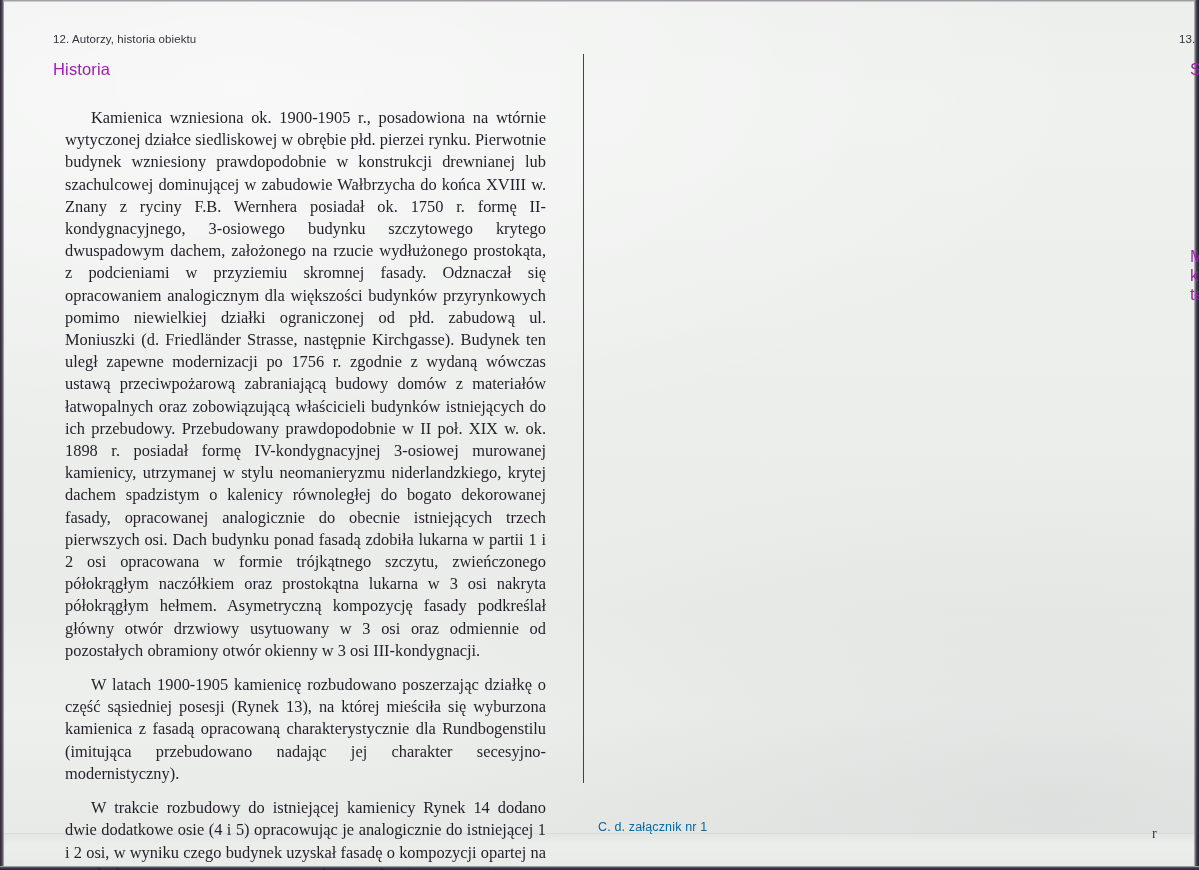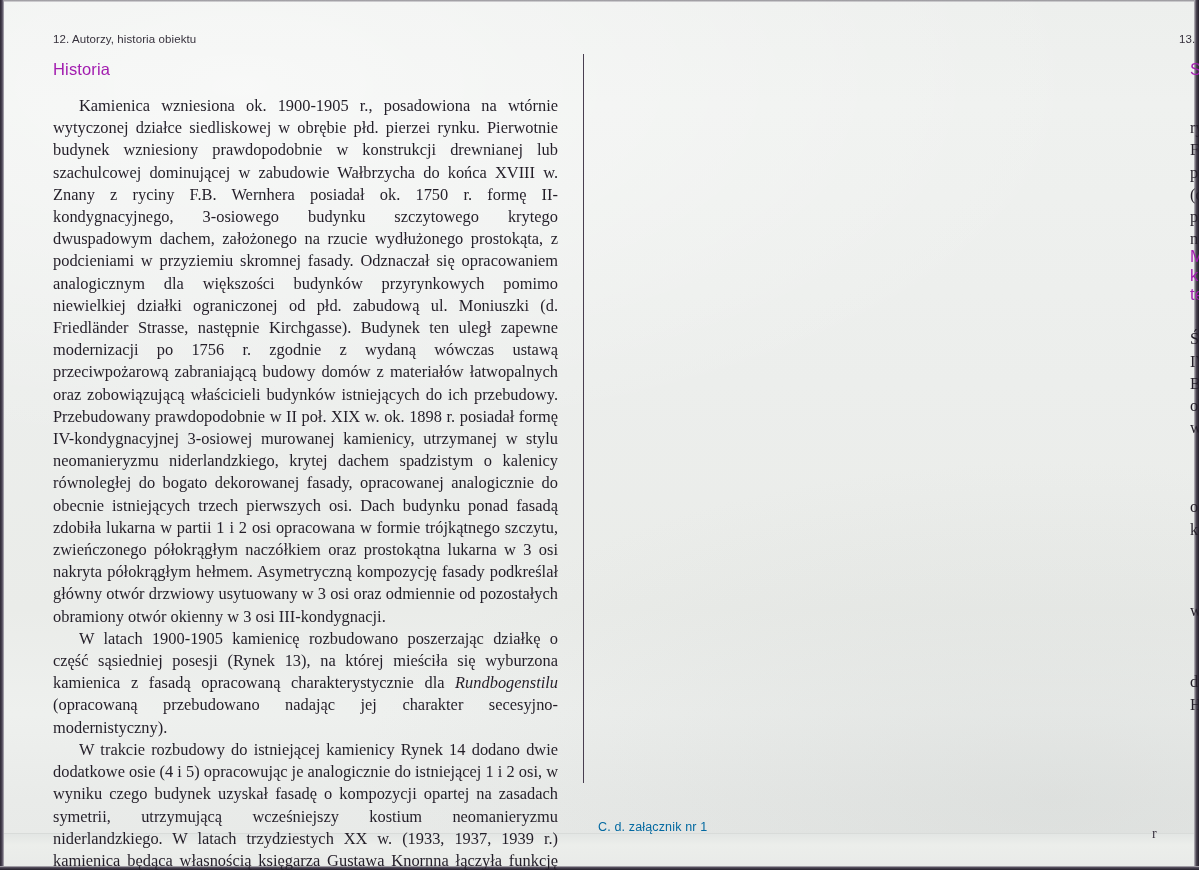--- a/index.html
+++ b/index.html
@@ -125,36 +125,36 @@
   .body-block {
     position: absolute;
     font-size: 16.4px;
     line-height: 22.2px;
     text-align: justify;
     text-justify: inter-word;
     color: #231e28;
     hyphens: manual;
   }
   .body-block p {
-    margin: 0;
+    margin: 12px;
     text-indent: 26px;
   }
 
   
   .sub-head {
     font-family: "Liberation Serif", "DejaVu Serif", serif;
     font-size: 16.2px;
     letter-spacing: 3.1px;
     color: #231e28;
     margin: 0 0 1px 0;
     text-indent: 0;
     text-align: left;
   }
 
-  .italic { font-style: italic; }
+  .italic { }
 
   .footer-note {
     position: absolute;
     left: 598px;
     top: 820px;
     font-family: "Liberation Sans", "DejaVu Sans", sans-serif;
     font-size: 12.5px;
     color: #0369a1;
     letter-spacing: .15px;
   }
@@ -202,21 +202,21 @@
     <div class="col col-left">
 
       <div class="field-label left-label">12. Autorzy, historia obiektu</div>
 
       <h2 id="left-heading" class="section-head">Historia</h2>
 
       <div id="left-body" class="body-block">
 
         <p>Kamienica wzniesiona ok. 1900-1905 r., posadowiona na wtórnie wytyczonej działce siedliskowej w obrębie płd. pierzei rynku. Pierwotnie budynek wzniesiony prawdopodobnie w konstrukcji drewnianej lub szachulcowej dominującej w zabudowie Wałbrzycha do końca XVIII w. Znany z ryciny F.B. Wernhera posiadał ok. 1750 r. formę II-kondygnacyjnego, 3-osiowego budynku szczytowego krytego dwuspadowym dachem, założonego na rzucie wydłużonego prostokąta, z podcieniami w przyziemiu skromnej fasady. Odznaczał się opracowaniem analogicznym dla większości budynków przyrynkowych pomimo niewielkiej działki ograniczonej od płd. zabudową ul. Moniuszki (d. Friedländer Strasse, następnie Kirchgasse). Budynek ten uległ zapewne modernizacji po 1756 r. zgodnie z wydaną wówczas ustawą przeciwpożarową zabraniającą budowy domów z materiałów łatwopalnych oraz zobowiązującą właścicieli budynków istniejących do ich przebudowy. Przebudowany prawdopodobnie w II poł. XIX w. ok. 1898 r. posiadał formę IV-kondygnacyjnej 3-osiowej murowanej kamienicy, utrzymanej w stylu neomanieryzmu niderlandzkiego, krytej dachem spadzistym o kalenicy równoległej do bogato dekorowanej fasady, opracowanej analogicznie do obecnie istniejących trzech pierwszych osi. Dach budynku ponad fasadą zdobiła lukarna w partii 1 i 2 osi opracowana w formie trójkątnego szczytu, zwieńczonego półokrągłym naczółkiem oraz prostokątna lukarna w 3 osi nakryta półokrągłym hełmem. Asymetryczną kompozycję fasady podkreślał główny otwór drzwiowy usytuowany w 3 osi oraz odmiennie od pozostałych obramiony otwór okienny w 3 osi III-kondygnacji.</p>
 
-        <p><span>W latach 1900-1905 kamienicę rozbudowano poszerzając działkę o część sąsiedniej posesji (Rynek 13), na której mieściła się wyburzona kamienica z fasadą opracowaną charakterystycznie dla </span><span class="italic">Rundbogenstilu</span><span> (opracowaną przebudowano nadając jej charakter secesyjno-modernistyczny).</span></p>
+        <p><span>W latach 1900-1905 kamienicę rozbudowano poszerzając działkę o część sąsiedniej posesji (Rynek 13), na której mieściła się wyburzona kamienica z fasadą opracowaną charakterystycznie dla </span><span class="italic">Rundbogenstilu</span><span> (imitująca przebudowano nadając jej charakter secesyjno-modernistyczny).</span></p>
 
         <p>W trakcie rozbudowy do istniejącej kamienicy Rynek 14 dodano dwie dodatkowe osie (4 i 5) opracowując je analogicznie do istniejącej 1 i 2 osi, w wyniku czego budynek uzyskał fasadę o kompozycji opartej na zasadach symetrii, utrzymującą wcześniejszy kostium neomanieryzmu niderlandzkiego. W latach trzydziestych XX w. (1933, 1937, 1939 r.) kamienica będąca własnością księgarza Gustawa Knornna łączyła funkcję kamienicy czynszowej (zamieszkałej przez dziesięć - dwanaście osób) z funkcjami usługowo-handlowymi, mieszcząc w dwóch dolnych kondygnacjach księgarnię właściciela oraz zakład fryzjerski Richarda Metznera.</p>
 
       </div>
     </div>
 
     <div class="col col-right">
 
       <div class="field-label right-label">13. Opis (sytuacja, materiał i konstrukcja, rzut, bryła, elewacje, wnętrze, wyposażenie, instalacje)</div>
 

